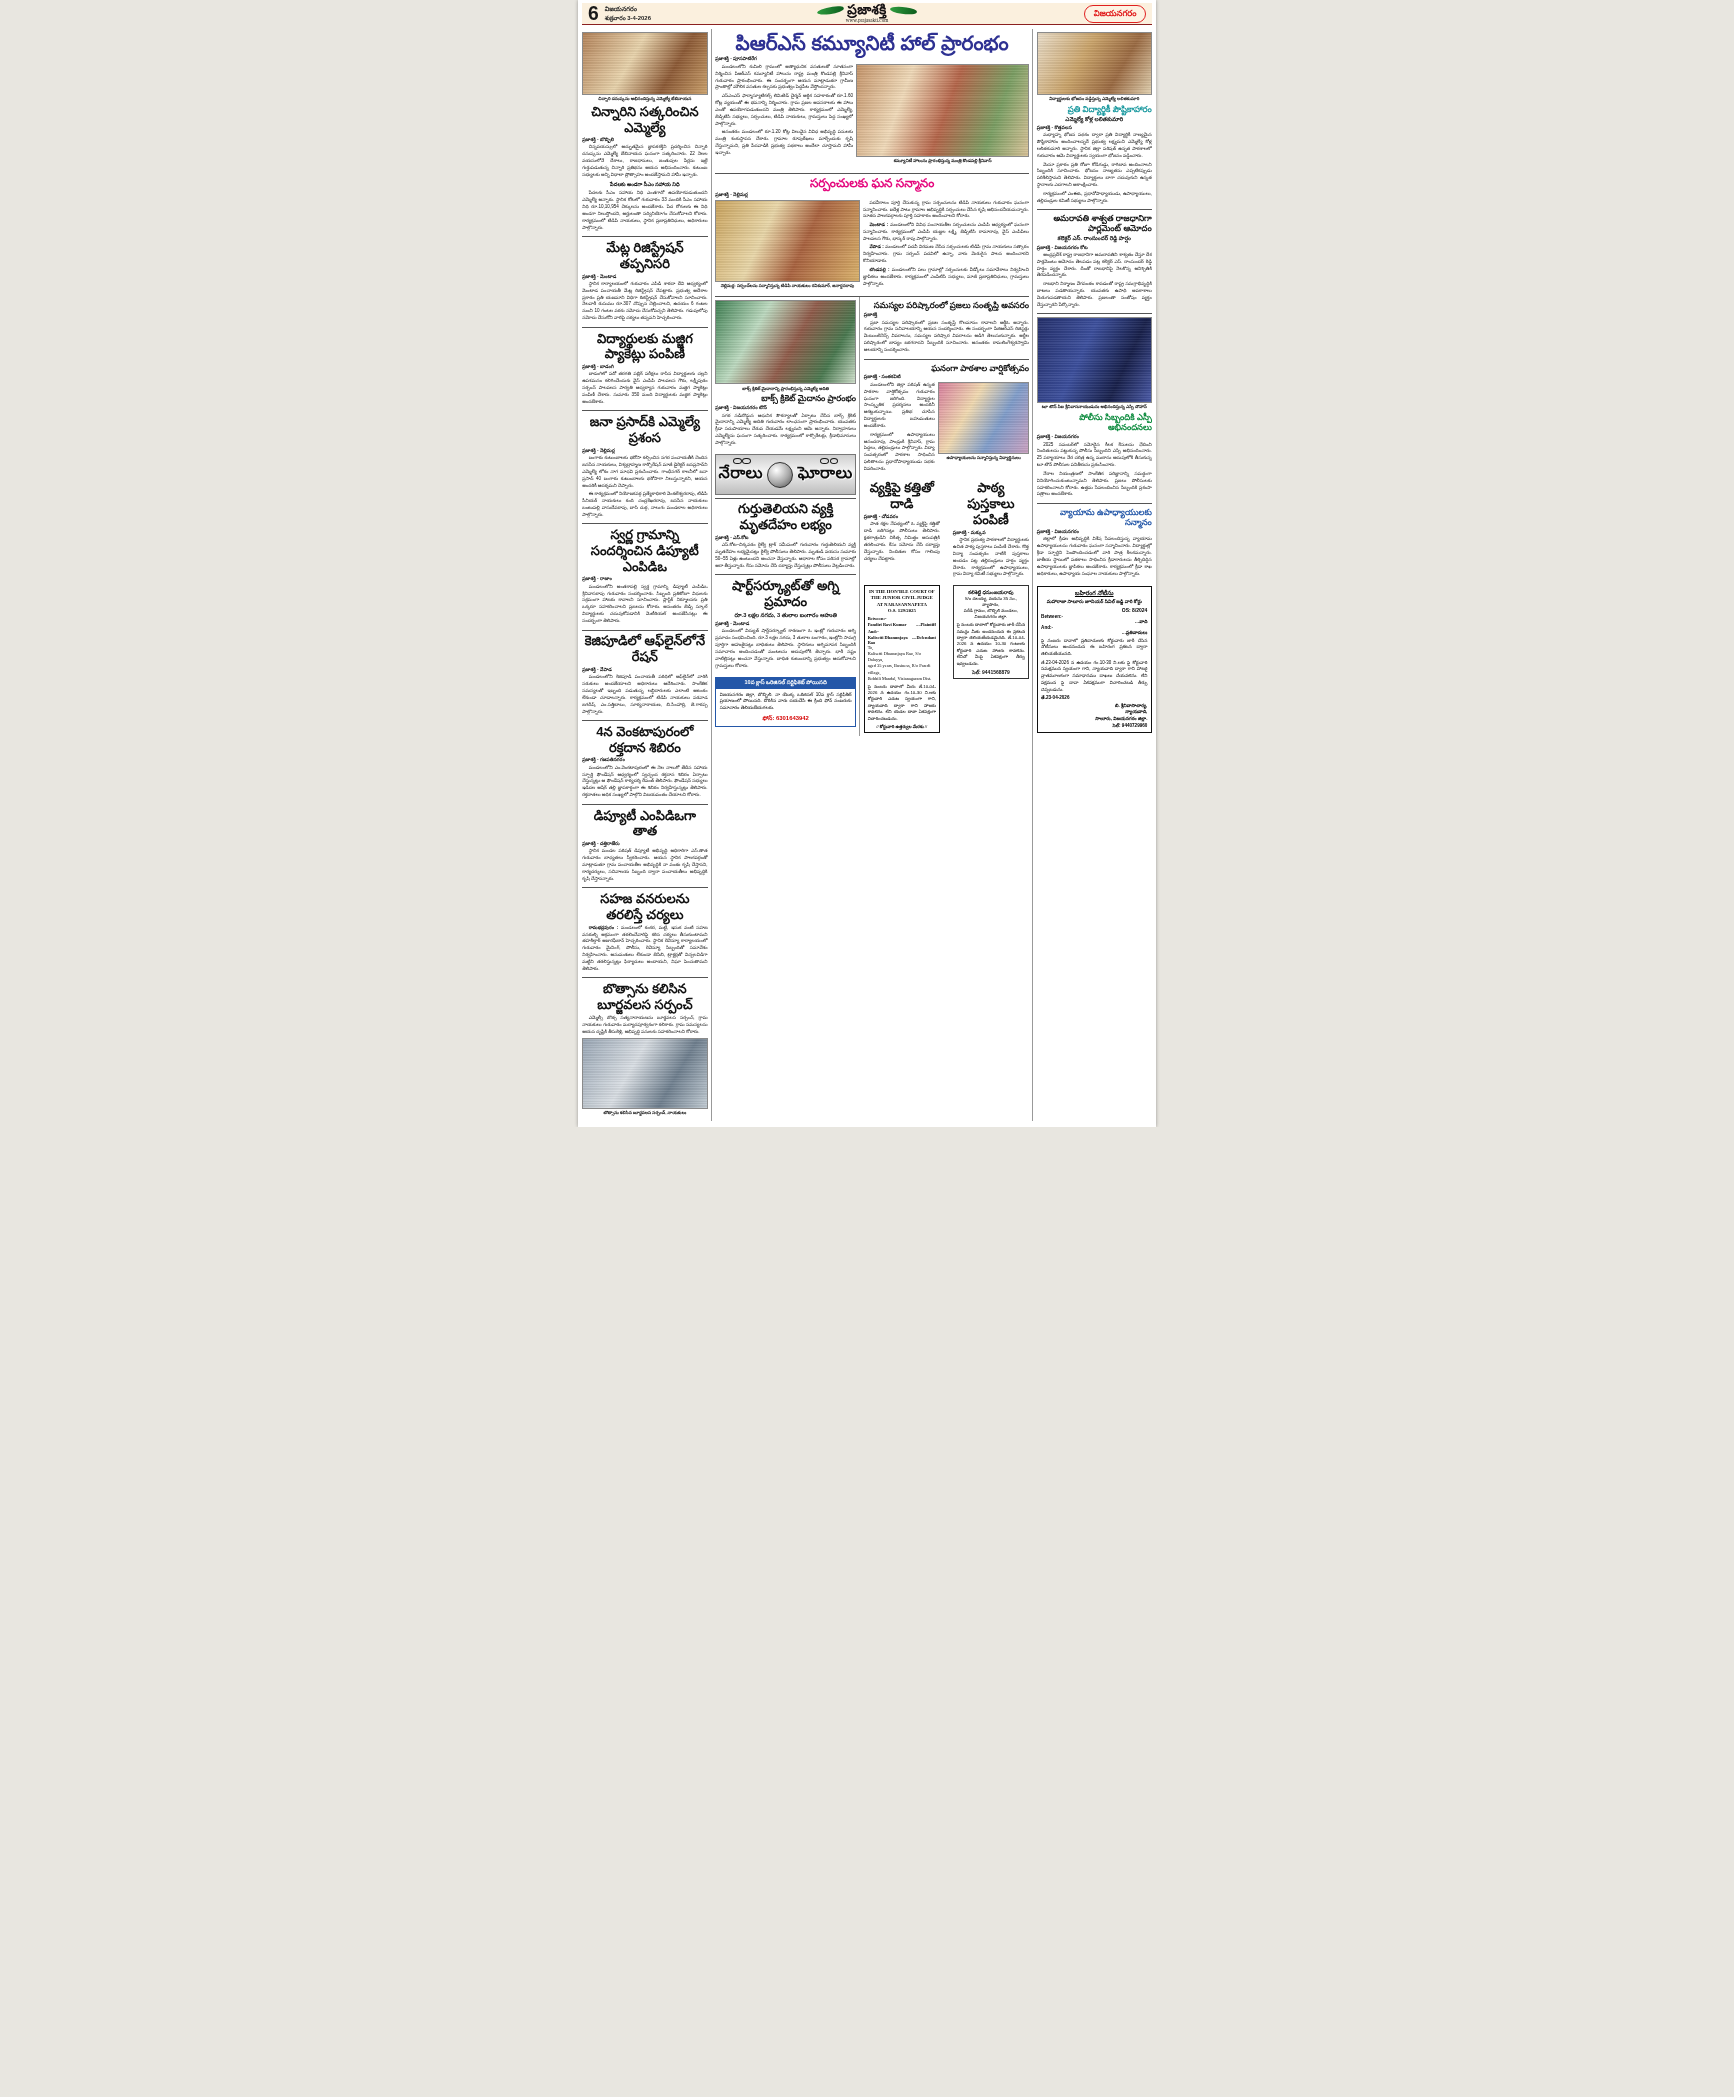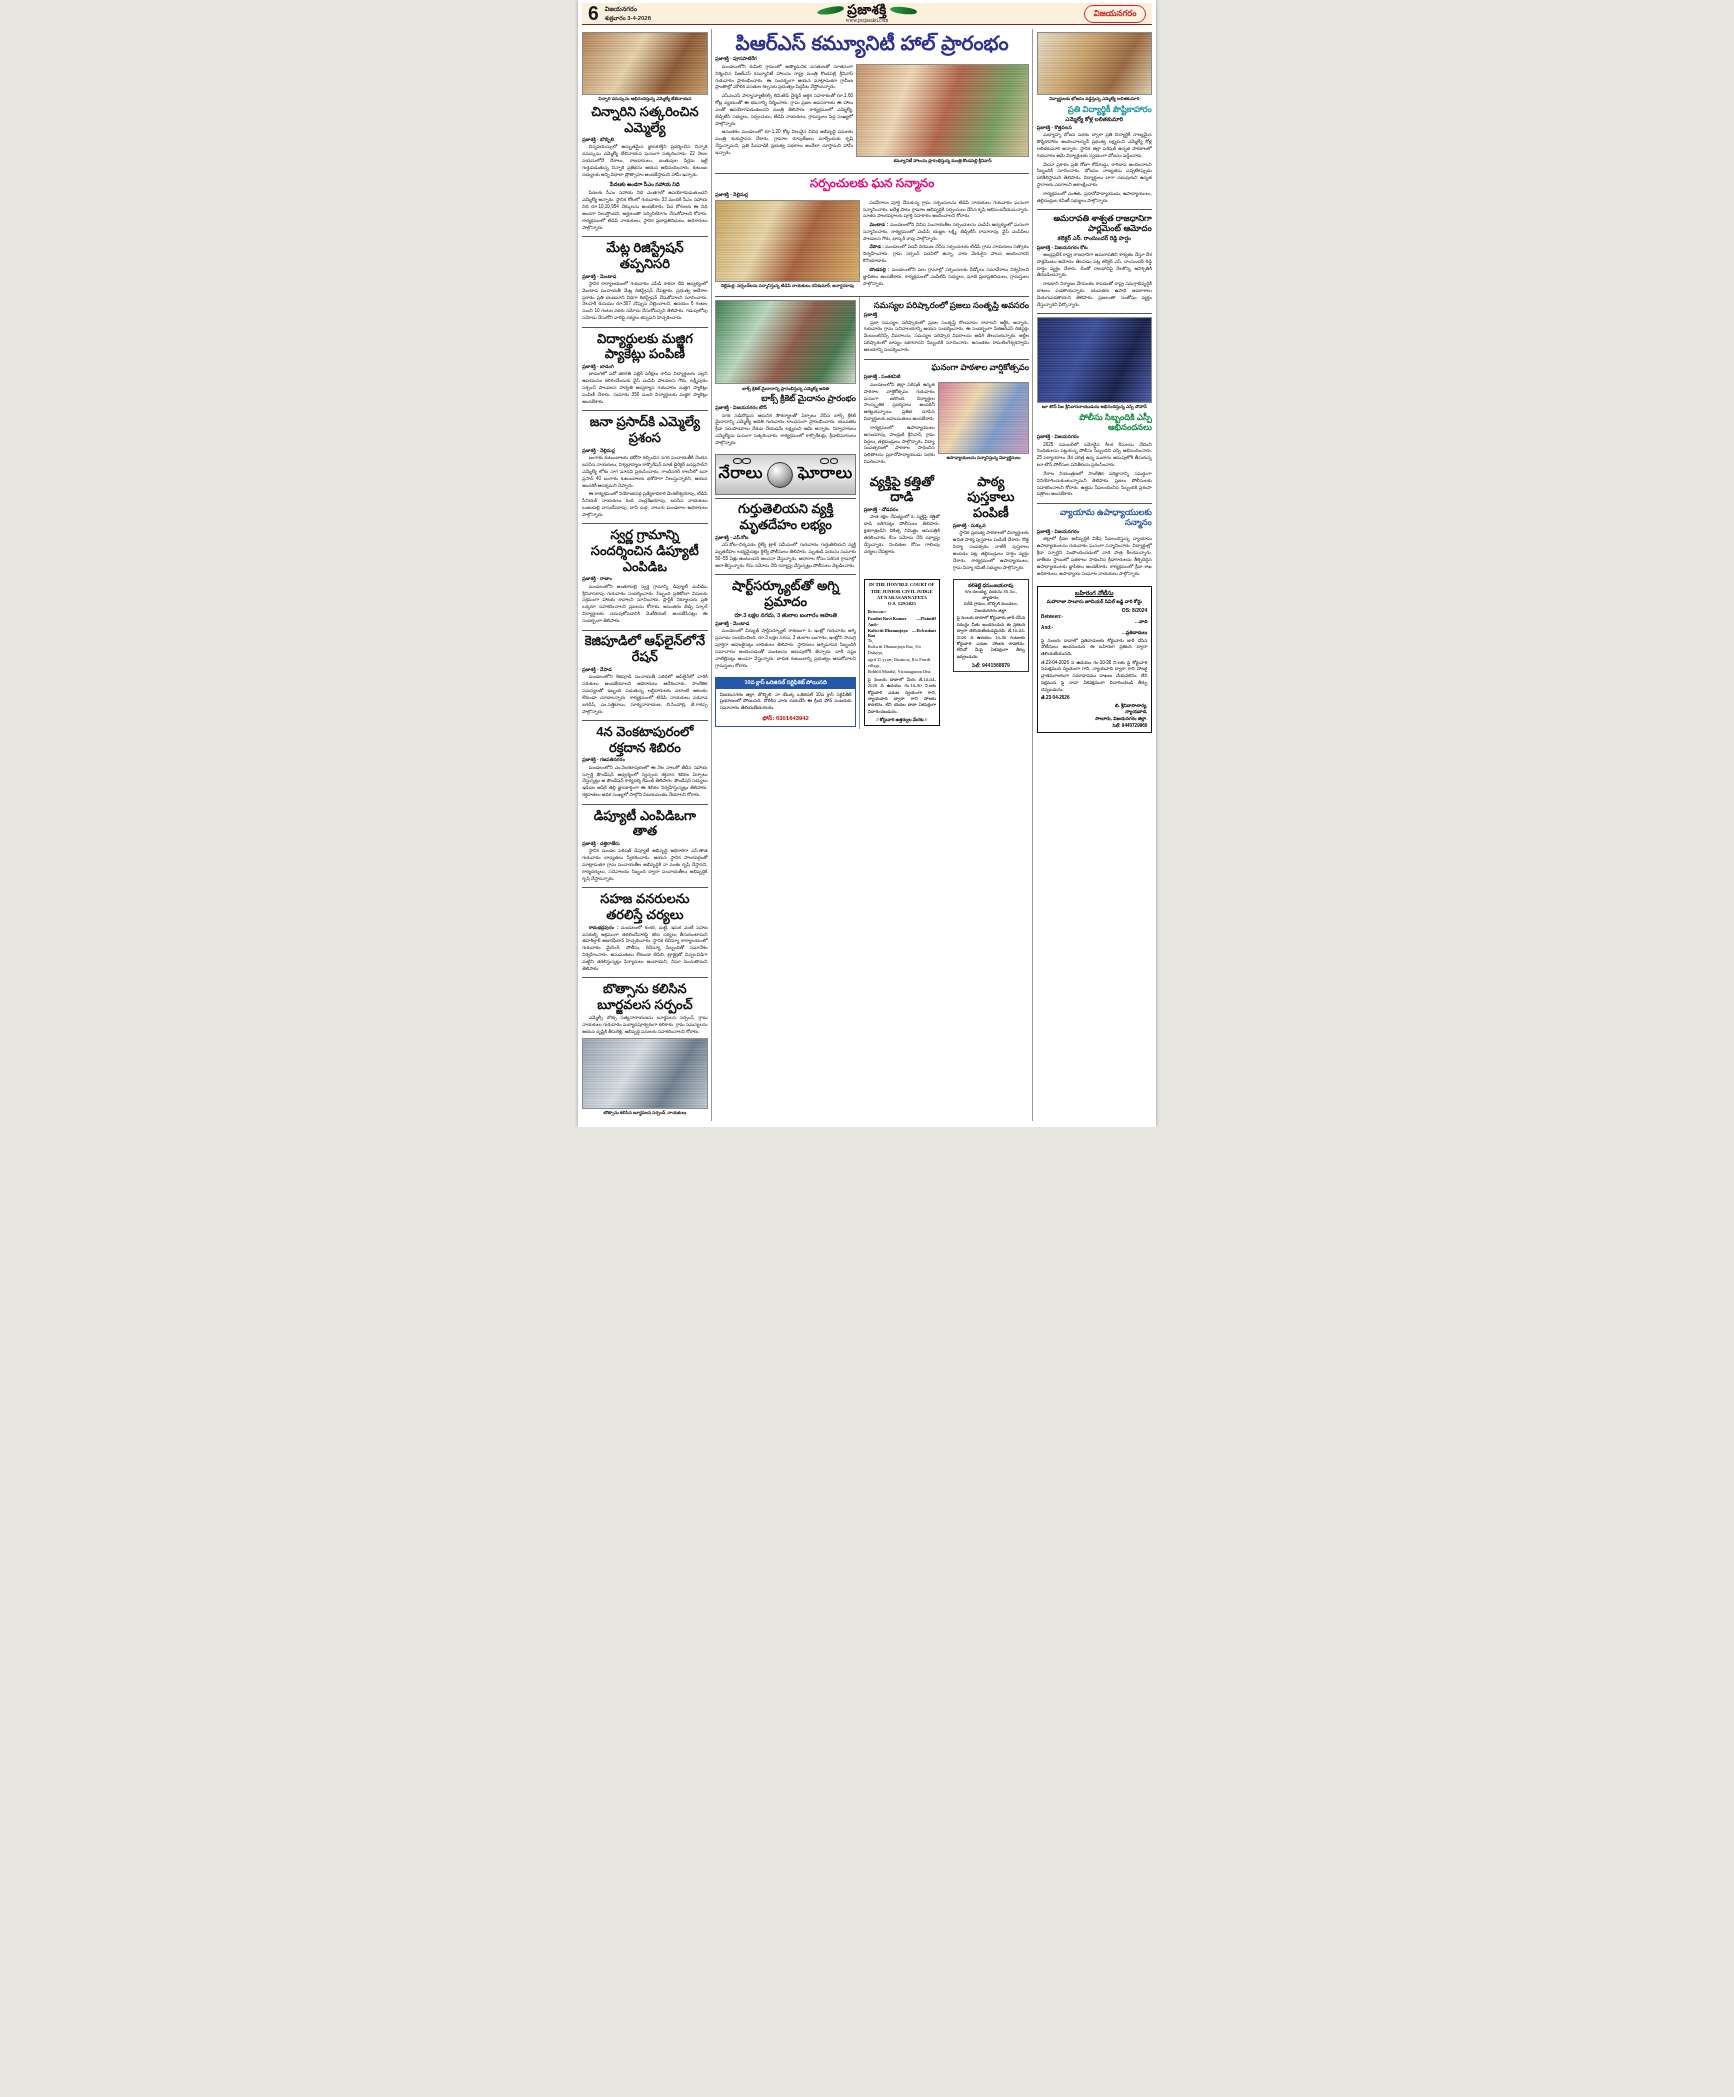--- a/index.html
+++ b/index.html
@@ -274,21 +274,21 @@
             </div>
           </div>
         <div class="mid-low-right" id="mid-lower-right">
             <article class="story size-md">
               <h2 class="headline">సమస్యల పరిష్కారంలో ప్రజలు సంతృప్తి అవసరం</h2>
               <div class="byline">ప్రజాశక్తి</div>
               <div class="story-body">
                 <p class="para">ప్రజా సమస్యల పరిష్కారంలో ప్రజల సంతృప్తే కొలమానం కావాలని ఆర్డీఓ అన్నారు. గురువారం గ్రామ సచివాలయాన్ని ఆయన సందర్శించారు. ఈ సందర్భంగా పిజిఆర్ఎస్ రిజిస్టర్లు మెయింటెనెన్స్ వివరాలను, సమస్యల పరిష్కార వివరాలను అడిగి తెలుసుకున్నారు. అర్జీల పరిష్కారంలో జాప్యం జరగరాదని సిబ్బందికి సూచించారు. అనంతరం రామలింగేశ్వరస్వామి ఆలయాన్ని సందర్శించారు.</p>
               </div>
             </article>
-            <article class="story size-md" style="border-top: 0.4px solid rgb(85, 85, 85); font-family: Liberation Serif, serif;">
+            <article class="story size-md" style="border-top: 0.4px solid rgb(85, 85, 85);">
               <h2 class="headline">ఘనంగా పాఠశాల వార్షికోత్సవం</h2>
               <div class="byline">ప్రజాశక్తి - సంతకవిటి</div>
               <div class="story-body">
                 <div class="photo-wrap float-right" style="width: 55%;">
                   <div class="photo ph-school" style="height: 72px;"></div>
                   <div class="caption">ఉపాధ్యాయులను సన్మానిస్తున్న విద్యార్థినులు</div>
                 </div>
                 <p class="para">మండలంలోని జిల్లా పరిషత్ ఉన్నత పాఠశాల వార్షికోత్సవం గురువారం ఘనంగా జరిగింది. విద్యార్థుల సాంస్కృతిక ప్రదర్శనలు అందరినీ ఆకట్టుకున్నాయి. ప్రతిభ చూపిన విద్యార్థులకు బహుమతులు అందజేశారు.</p>
                 <p class="para">కార్యక్రమంలో ఉపాధ్యాయులు ఆనందరావు, పాండ్రంకి శ్రీనివాస్, గ్రామ పెద్దలు, తల్లిదండ్రులు పాల్గొన్నారు. విద్యా సంవత్సరంలో పాఠశాల సాధించిన ఫలితాలను ప్రధానోపాధ్యాయుడు సభకు వివరించారు.</p>
               </div>

